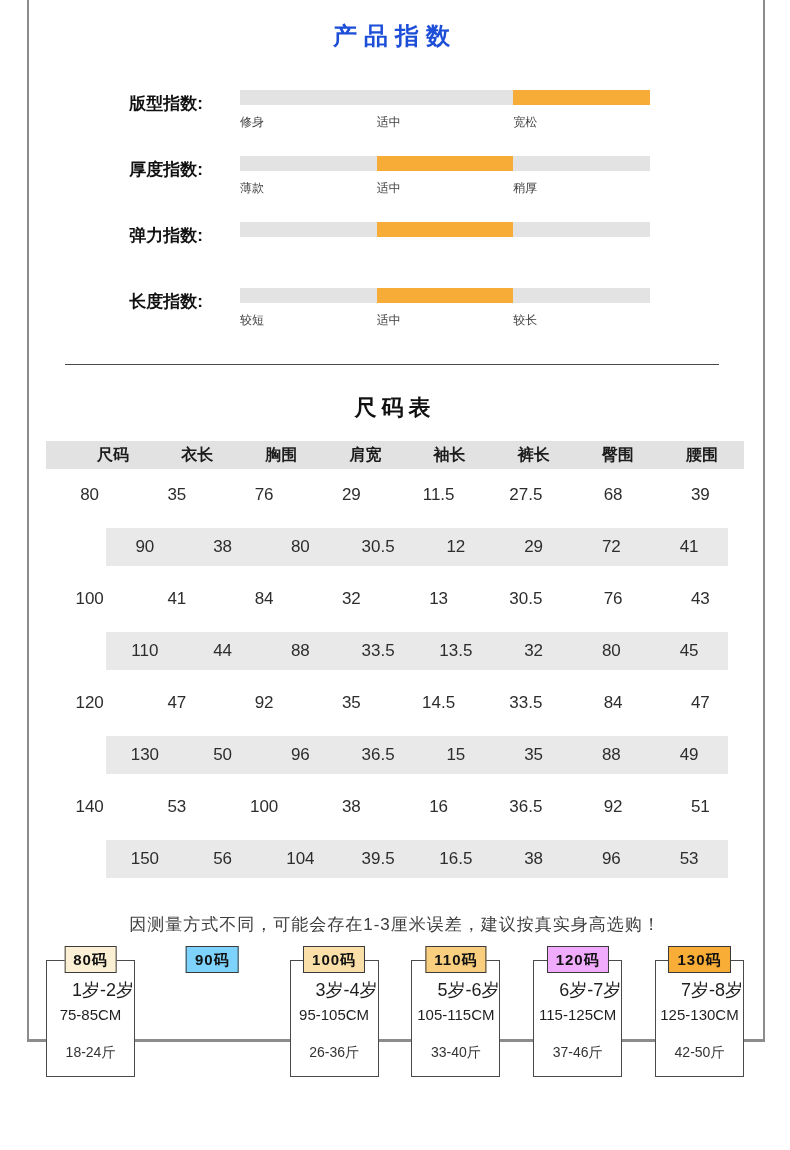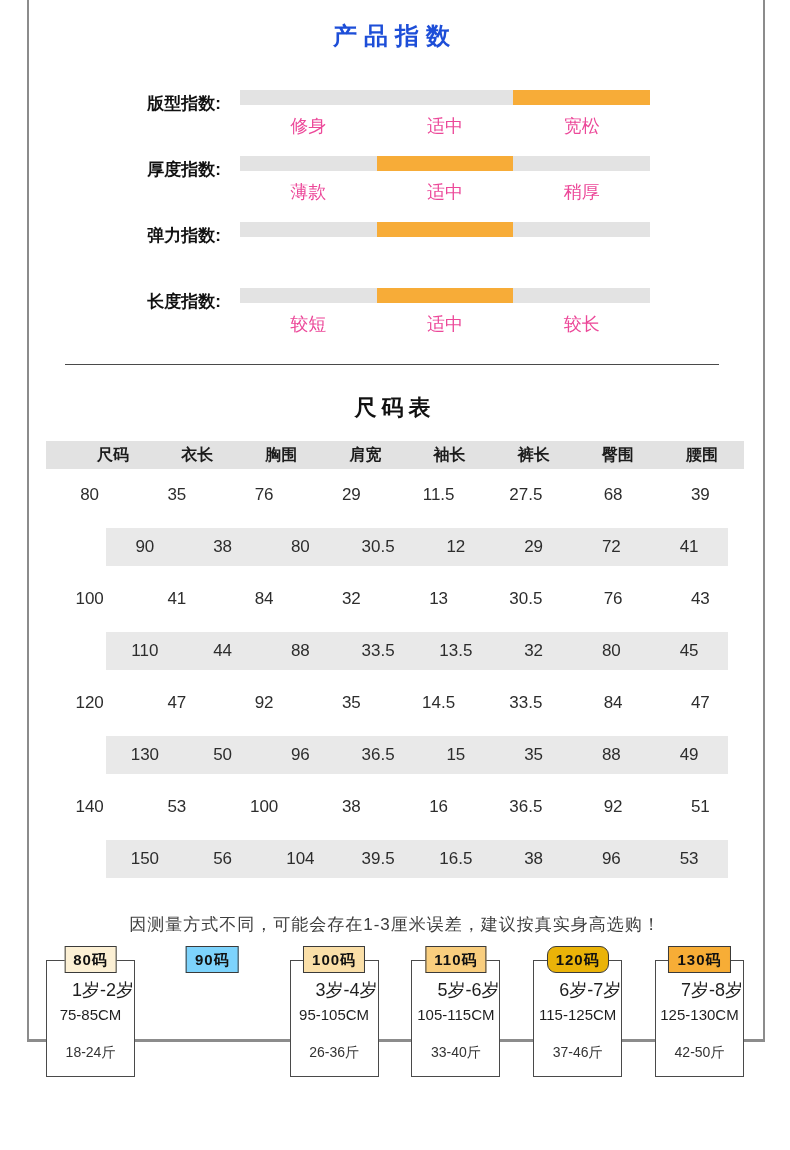--- a/index.html
+++ b/index.html
@@ -18,28 +18,28 @@
     font-size:24px; font-weight:bold; letter-spacing:7px; color:#1d4ed8;
   }
   .chart-title{
     position:absolute; top:393px; left:0; width:790px; text-align:center;
     font-size:22px; font-weight:bold; letter-spacing:5px; color:#111;
   }
 
   
   .ind-row{position:absolute; left:0; width:790px; height:50px;}
   .ind-label{
-    position:absolute; right:569px; top:2px; font-size:17px; font-weight:bold;
+    position:absolute; right:587px; top:2px; font-size:17px; font-weight:bold;
     color:#111; white-space:nowrap;
   }
   .ind-bar{position:absolute; left:240px; top:0; width:410px; height:15px; display:flex;}
   .seg{flex:1; background:#e3e3e3;}
   .seg.active{background:#f7ac38;}
   .ind-opts{position:absolute; left:240px; top:24px; width:410px; display:flex;}
-  .ind-opts span{flex:1; text-align:center; font-size:18px; color:#ec4899;}
+  .ind-opts span{flex:1; text-align:left; font-size:12px; color:#404040;}
 
   .divider{position:absolute; left:65px; top:364px; width:654px; height:1px; background:#4a4a4a;}
 
   
   .size-table{position:absolute; left:46px; top:441px; width:698px;}
   .t-row{display:flex; align-items:center; height:52px; box-sizing:border-box;}
   .t-head{height:28px; background:#e2e2e2; font-weight:bold;padding-left:25px;}
   .t-row.alt{background:#e9e9e9; background-clip:content-box; padding:7px 16px;margin-left:44px;}
   .t-cell{flex:1; text-align:center; font-size:17px; color:#2d2d2d;}
   .t-head .t-cell{font-size:16px; color:#1c1c1c;}
@@ -256,21 +256,21 @@
         <div class="card-weight">33-40斤</div>
       </div>
       <div class="card-tag" style="background: rgb(249, 206, 126);">110码</div>
     </div>
     <div class="size-card">
       <div class="card-box">
         <div class="card-age">6岁-7岁</div>
         <div class="card-height">115-125CM</div>
         <div class="card-weight">37-46斤</div>
       </div>
-      <div class="card-tag" style="background: #eab308; border-radius: 9px;">120码</div>
+      <div class="card-tag" style="background: #f0abfc;">120码</div>
     </div>
     <div class="size-card">
       <div class="card-box">
         <div class="card-age">7岁-8岁</div>
         <div class="card-height">125-130CM</div>
         <div class="card-weight">42-50斤</div>
       </div>
       <div class="card-tag" style="background: rgb(247, 173, 54);">130码</div>
     </div>
   </div>

